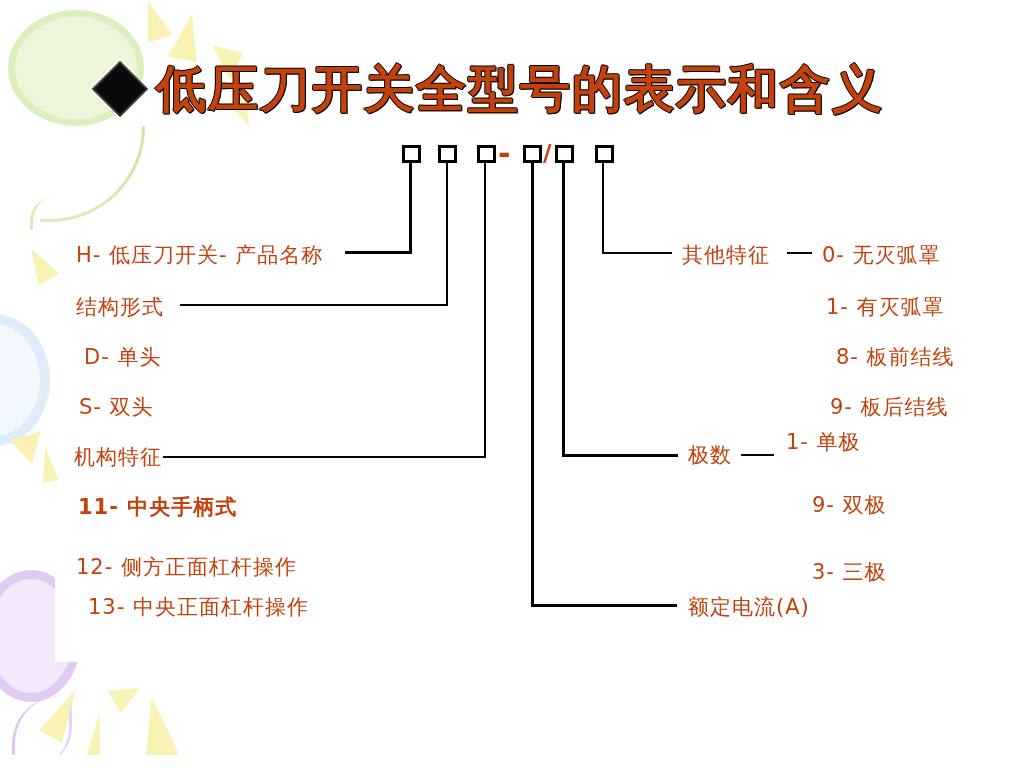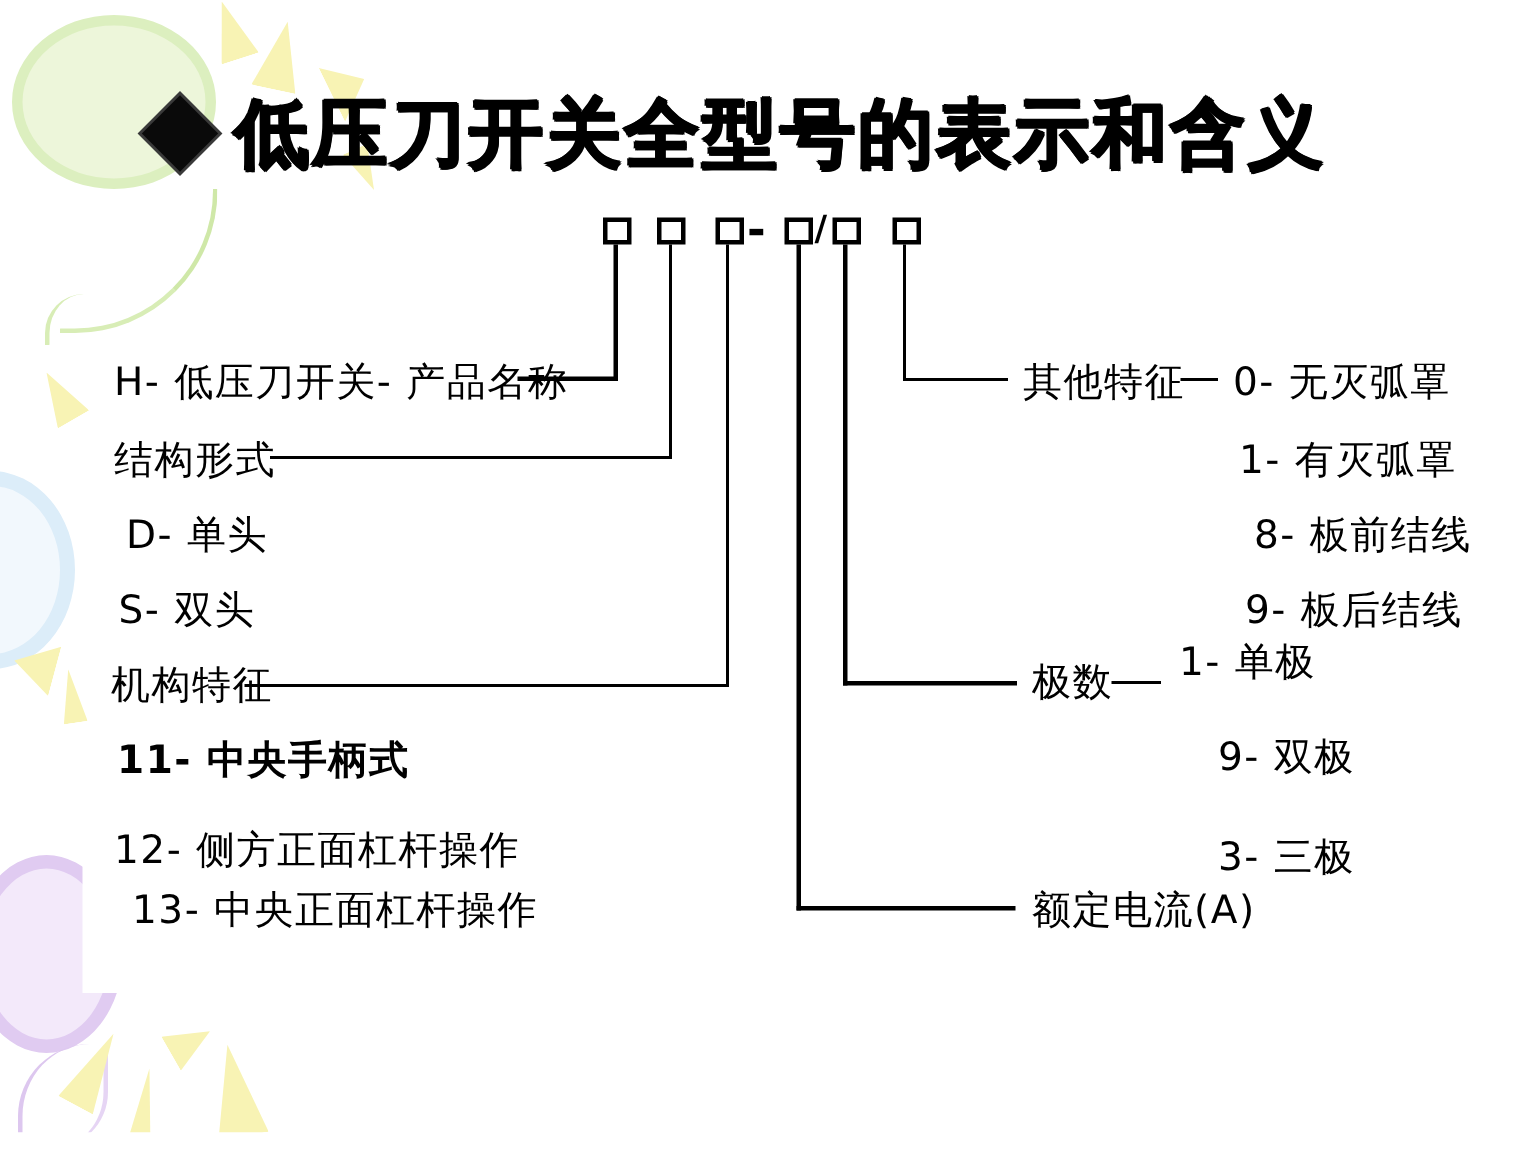--- a/index.html
+++ b/index.html
@@ -1,17 +1,17 @@
 <!DOCTYPE html>
 <html><head>
 <meta charset="utf-8">
 <style>
   html,body{margin:0;padding:0;}
   .slide{position:relative;width:1024px;height:755px;background:#ffffff;overflow:hidden;
-         font-family:"DejaVu Sans",sans-serif;color:#000000;}
+         font-family:"DejaVu Sans",sans-serif;color:#c2410c;}
   
   .deco{position:absolute;z-index:0;}
   .balloon-green{left:8px;top:10px;width:136px;height:116px;border-radius:50%;
 ateral;background:#edf6da;border:7px solid #dcefbf;box-sizing:border-box;}
   .balloon-green-tail{left:40px;top:126px;width:105px;height:96px;
     border-right:3px solid #cfe8a8;border-bottom:3px solid #d8edb6;
     border-bottom-right-radius:95px;box-sizing:border-box;}
   .balloon-green-curl{left:30px;top:196px;width:26px;height:34px;
     border-left:3px solid #d8edb6;border-top-left-radius:26px;box-sizing:border-box;}
   .blue-clip{left:0;top:310px;width:54px;height:150px;overflow:hidden;}
@@ -29,21 +29,21 @@
   
   .content{position:absolute;left:0;top:0;width:100%;height:100%;z-index:2;}
   .title{position:absolute;left:156px;top:56px;font-size:50px;font-weight:bold;
     letter-spacing:2px;white-space:nowrap;
     text-shadow:1px 0 #000,-1px 0 #000,0 1px #000,0 -1px #000,1px 1px #000;}
   .diamond{position:absolute;left:102px;top:71px;width:36px;height:36px;background:#0a0a0a;
     transform:rotate(45deg);box-shadow:0 0 0 2px #3a3a3a;}
   .code-box{position:absolute;top:145px;width:13px;height:12px;border:3px solid #000;background:#fff;}
   .code-sep{position:absolute;font-weight:bold;white-space:nowrap;}
   .line{position:absolute;background:#000;}
-  .lab{position:absolute;font-size:26px;letter-spacing:1px;line-height:24px;white-space:nowrap;}
+  .lab{position:absolute;font-size:21px;letter-spacing:1px;line-height:24px;white-space:nowrap;}
 </style>
 </head>
 <body>
 
 <div class="slide">
 
   <div class="deco balloon-green"></div>
   <div class="deco balloon-green-tail"></div>
   <div class="deco balloon-green-curl"></div>
   <div class="deco blue-clip">

